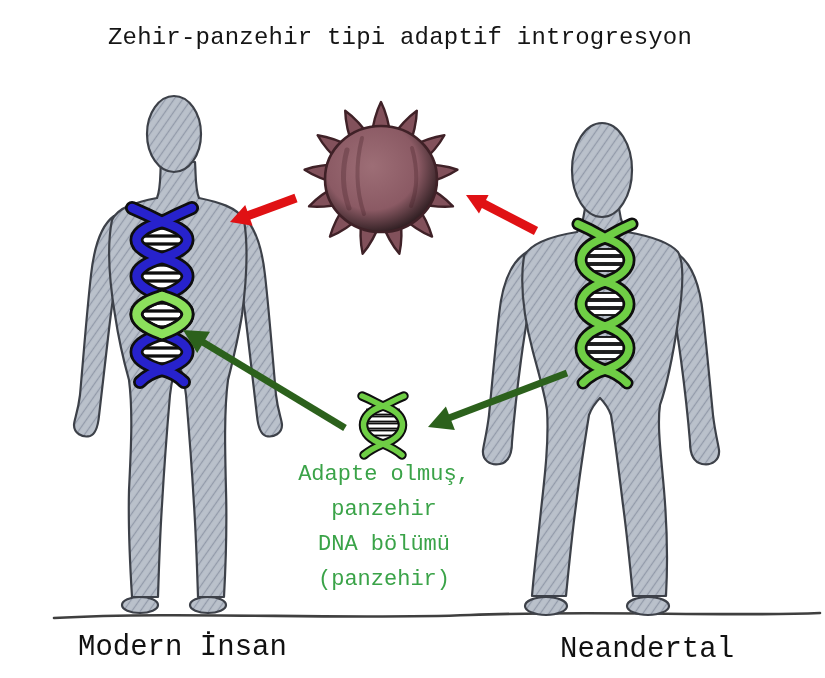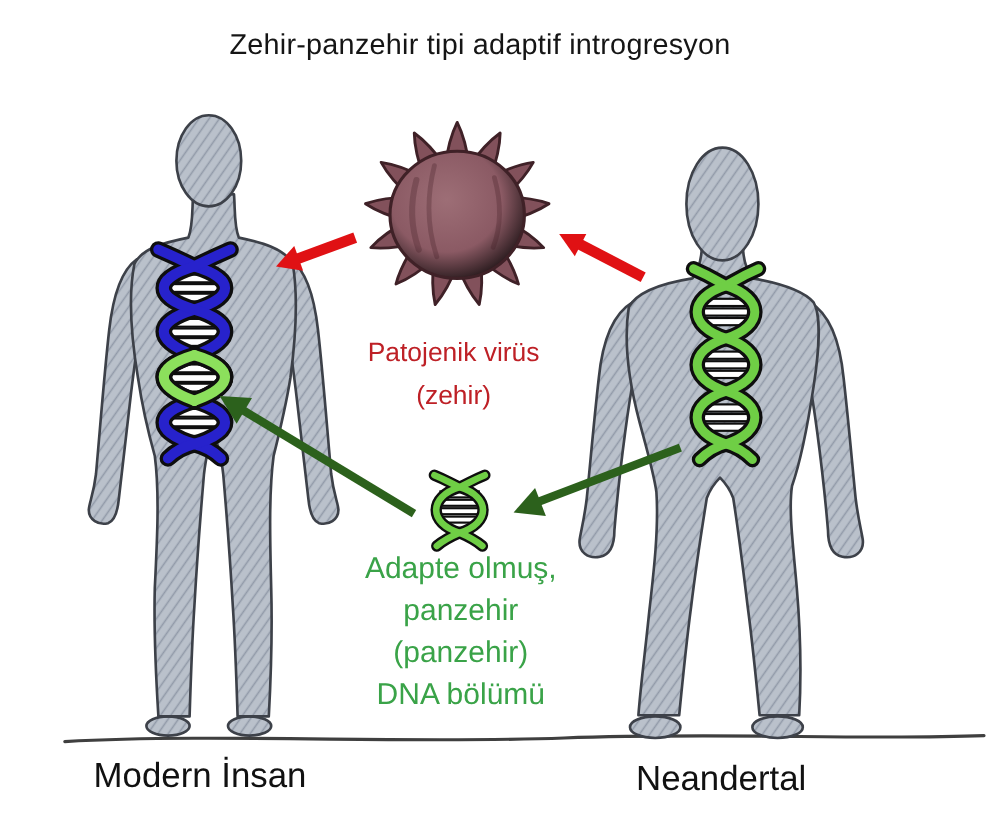--- a/index.html
+++ b/index.html
@@ -1,36 +1,36 @@
 <!DOCTYPE html>
 <html style="--title-text: #151515; --label-text: #111111; --virus-text: #be2026; --dna-text: #3aa348; --arrow-red: #e01114; --arrow-green: #2c611c; --dna-blue: #2722cc; --dna-green-light: #8ce05c; --dna-green: #6fce45; --virus-fill: #8b5a64; --virus-stroke: #3f2127; --figure-fill: #bac1cb; --figure-stroke: #3d4149; --ground: #3f3f3f;"><head>
 <meta charset="utf-8">
 <style>
   html,body{margin:0;padding:0;background:#fff;}
   #stage{
     position:relative;width:825px;height:678px;background:#ffffff;
-    font-family:Liberation Sans, sans-serif;overflow:hidden;
+    font-family:Liberation Mono, monospace;overflow:hidden;
   }
   #scene{position:absolute;left:0;top:0;}
   .txt{position:absolute;text-align:center;white-space:nowrap;}
   .title{
     left:0;top:24px;width:800px;font-size:24px;font-weight:500;
     color:var(--title-text,#151515);letter-spacing:.2px;
   }
   .virus-label{
     left:258px;top:276px;width:240px;font-size:22px;line-height:36px;
     color:var(--virus-text,#be2026);font-weight:500;
   }
   .dna-label{
-    left:264px;top:457px;width:240px;font-size:25px;line-height:35px;
+    left:264px;top:457px;width:240px;font-size:22px;line-height:35px;
     color:var(--dna-text,#3aa348);font-weight:500;
   }
   .fig-label{top:631px;font-size:29px;color:var(--label-text,#111);}
   .fig-label.left{left:78px;width:160px;}
-  .fig-label.right{left:530px;width:130px;top:633px;text-align:center;}
+  .fig-label.right{left:560px;width:130px;top:633px;text-align:center;}
 
   
   .ground{fill:none;stroke:var(--ground,#3f3f3f);stroke-width:2.6;stroke-linecap:round;}
   .fig-base{fill:var(--figure-fill,#bac1cb);}
   .fig-hatch{stroke:#929aa9;stroke-width:1.3;}
   .figure-shape{fill:url(#hatch);stroke:var(--figure-stroke,#3d4149);stroke-width:2.2;stroke-linejoin:round;}
   .dna-out{fill:none;stroke:#0e0e0e;stroke-linecap:round;}
   .s-blue{fill:none;stroke:var(--dna-blue,#2722cc);stroke-linecap:round;}
   .s-green-lt{fill:none;stroke:var(--dna-green-light,#8ce05c);stroke-linecap:round;}
   .s-green{fill:none;stroke:var(--dna-green,#6fce45);stroke-linecap:round;}
@@ -218,27 +218,23 @@
       <polygon class="arrow-green-head" points="183,330 210,331.7 197.2,353.1"></polygon>
     </g>
     <g>
       <path class="arrow-green-line" d="M 567 373 L 449 418"></path>
       <polygon class="arrow-green-head" points="428,427 445.9,406.6 454.9,430"></polygon>
     </g>
   </svg>
 
   <div class="txt title">Zehir-panzehir tipi adaptif introgresyon</div>
 
-  <div class="txt virus-label">
-    <div>Patojenik virüs</div>
-    <div>(zehir)</div>
-  </div>
 
   <div class="txt dna-label">
     <div>Adapte olmuş,</div>
     <div>panzehir</div>
+    <div>DNA bölümü</div>
     <div>(panzehir)</div>
-    <div>DNA bölümü</div>
   </div>
 
   <div class="txt fig-label left">Modern İnsan</div>
   <div class="txt fig-label right">Neandertal</div>
 </div>
 
 </body></html>

